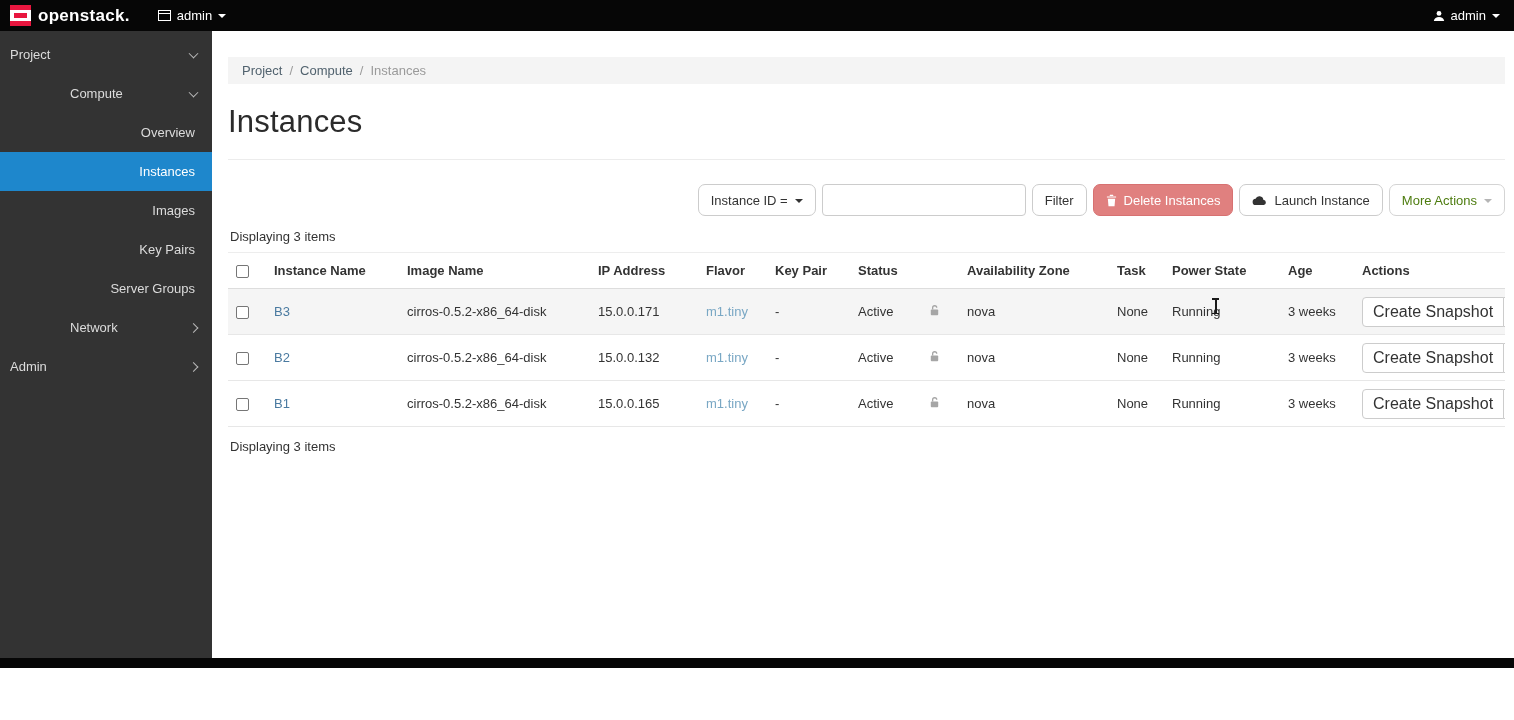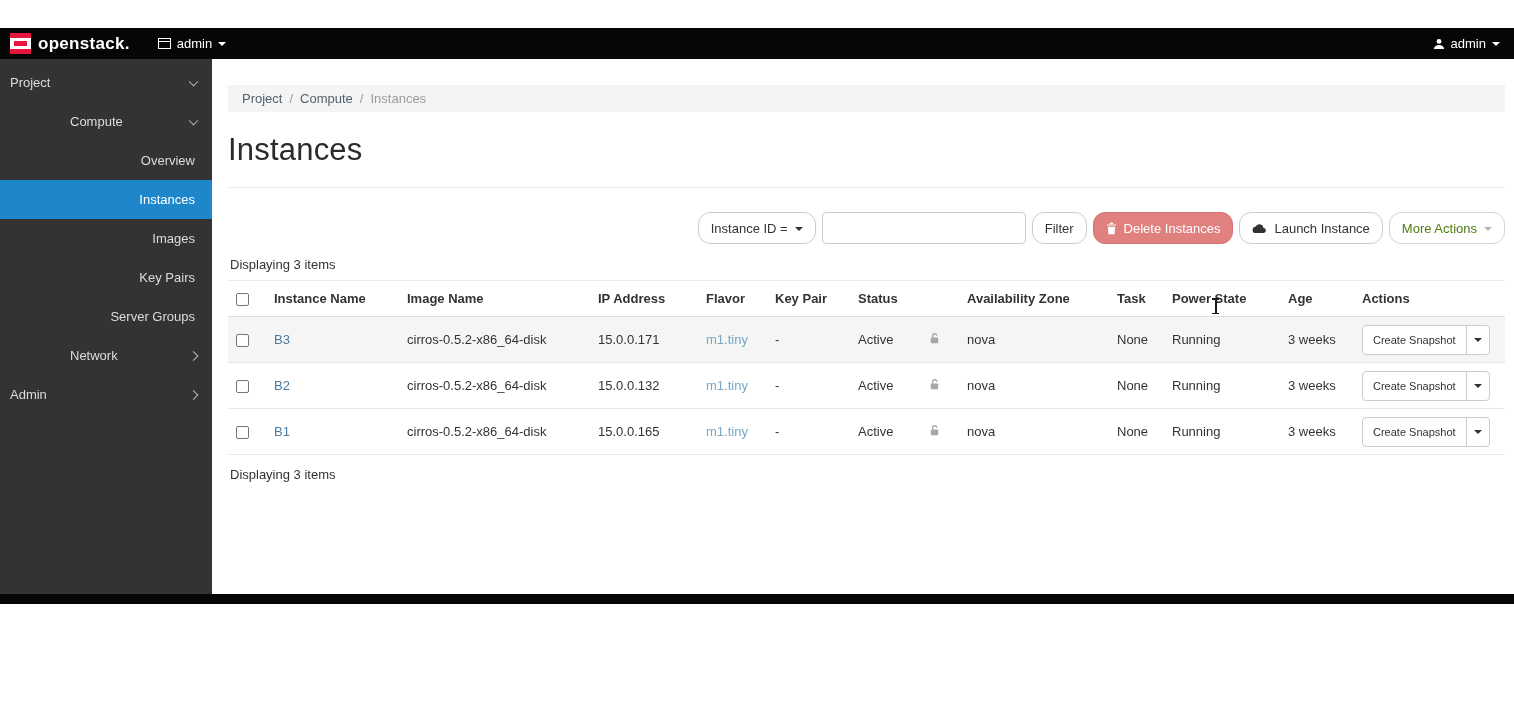--- a/index.html
+++ b/index.html
@@ -3,21 +3,21 @@
 <meta charset="utf-8">
 <style>
   * { box-sizing: border-box; margin: 0; padding: 0; }
   html, body { width: 1514px; height: 720px; }
   body {
     font-family: "Liberation Sans", sans-serif;
     background: #fff;
     overflow: hidden;
     position: relative;
   }
-  .app { display: flex; flex-direction: column; height: 576px; margin-top: 28px; }
+  .app { display: flex; flex-direction: column; height: 668px; }
 
   
   .navbar {
     flex: 0 0 31px; height: 31px; background: #060606;
     display: flex; align-items: center; color: #fff;
   }
   .brand { display: flex; align-items: center; gap: 7px; margin-left: 10px; }
   .logo { width: 21px; height: 21px; background: #e8163f; position: relative; flex: 0 0 21px; }
   .logo::before, .logo::after {
     content: ""; position: absolute; left: 0; right: 0; height: 3px; background: #fff;
@@ -83,21 +83,21 @@
 
   .page-title { margin-top: 20px; font-size: 31px; font-weight: 400; color: #2b2b2b; letter-spacing: .2px; }
   .header-rule { border: 0; border-top: 1px solid #ececec; margin-top: 19px; }
 
   .toolbar {
     margin-top: 24px; display: flex; justify-content: flex-end; gap: 6px;
     align-items: stretch; height: 32px;
   }
   .btn {
     display: inline-flex; align-items: center; gap: 7px; padding: 8px 12px;
-    background: #fff; border: 1px solid #ccc; border-radius: 12px;
+    background: #fff; border: 1px solid #ccc; border-radius: 7px;
     font-size: 13px; color: #333; cursor: pointer; font-family: inherit; white-space: nowrap;
   }
   .btn-danger { background: #e0807f; border-color: #d77171; color: #fff; }
   .btn-disabled { color: #4d7c0f; border-color: #d4d4d4; cursor: default; }
   .filter-input {
     width: 204px; border: 1px solid #ccc; border-radius: 4px; padding: 0 8px;
     font-size: 13px; font-family: inherit; color: #333; outline: none;
   }
 
   .displaying { font-size: 13px; color: #333; margin: 13px 0 0 2px; }
@@ -118,21 +118,21 @@
     width: 13px; height: 13px; border: 1px solid #767676; border-radius: 2px;
     background: #fff; display: inline-block; vertical-align: middle; cursor: pointer;
   }
   .link-primary { color: #4a7aa0; text-decoration: none; cursor: pointer; }
   .link-flavor { color: #79a7c4; text-decoration: none; cursor: pointer; }
   .lock-icon { display: inline-flex; align-items: center; }
 
   .split { display: inline-flex; }
   .btn-main {
     height: 30px; padding: 0 10px; border: 1px solid #ccc; background: #fff;
-    border-radius: 4px 0 0 4px; font-size: 11px; color: #333; cursor: pointer; font-family: inherit;
+    border-radius: 4px 0 0 4px; font-size: 16px; color: #333; cursor: pointer; font-family: inherit;
     white-space: nowrap;
   }
   .btn-caret {
     width: 24px; height: 30px; border: 1px solid #ccc; margin-left: -1px;
     border-radius: 0 4px 4px 0; display: inline-flex; align-items: center; justify-content: center;
     background: #fff; cursor: pointer;
   }
 
   
   .footer { flex: 0 0 10px; height: 10px; background: #060606; }

